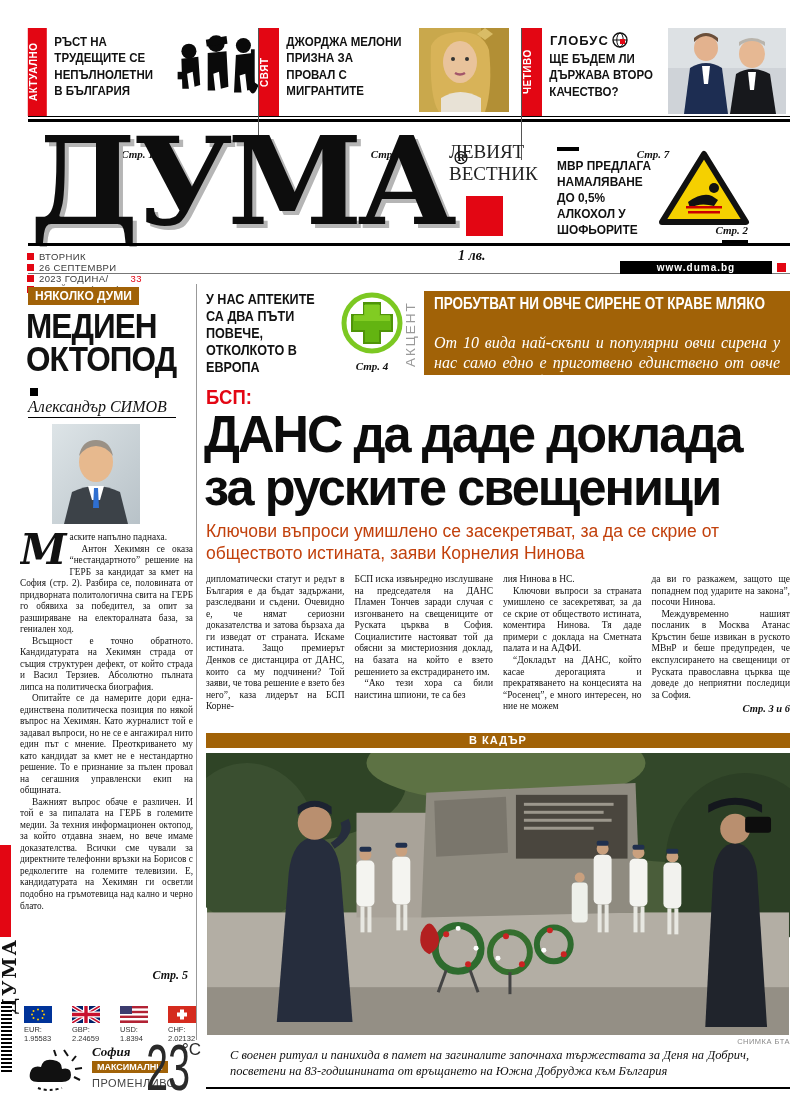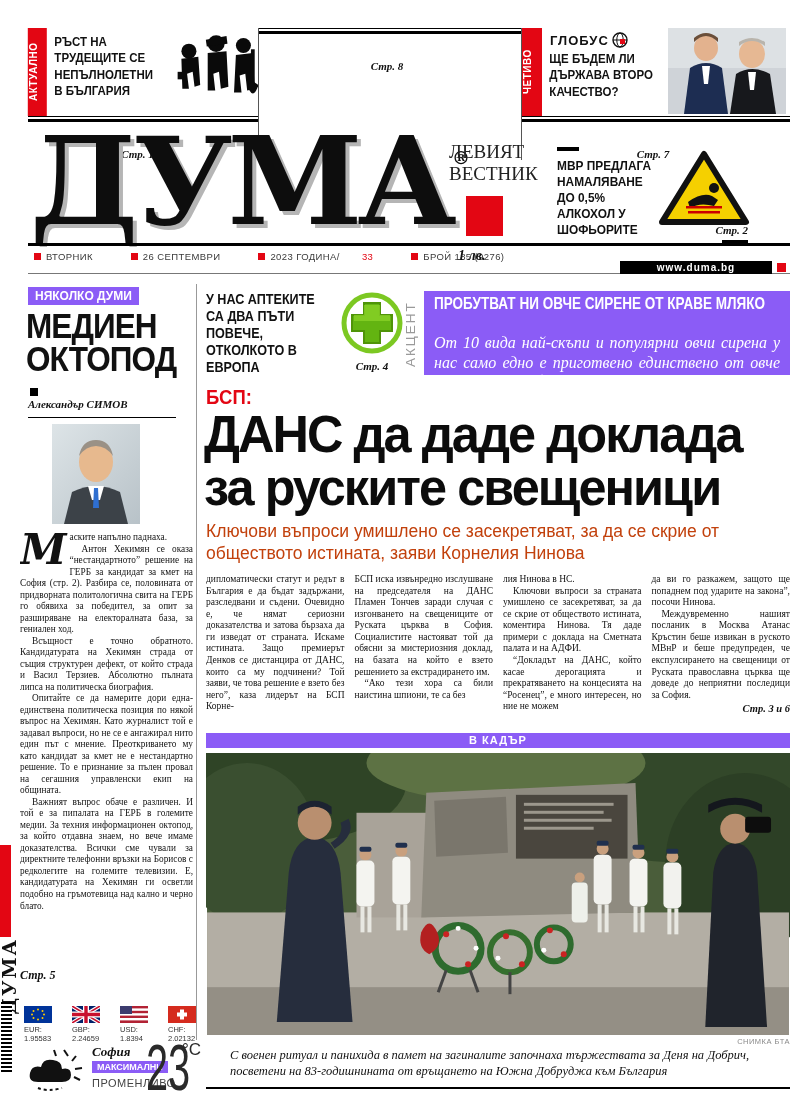--- a/index.html
+++ b/index.html
@@ -1,21 +1,21 @@
 <!DOCTYPE html>
 <html><head>
 <meta charset="utf-8">
 <style>
   html,body{margin:0;padding:0;background:#e8e8e8;}
   #page{position:relative;width:794px;height:1120px;background:#fff;overflow:hidden;
         font-family:"Liberation Sans",sans-serif;color:#111;}
   .abs{position:absolute;}
   .serif{font-family:"Liberation Serif","DejaVu Serif",serif;}
   .pageref{font-family:"Liberation Serif",serif;font-style:italic;font-weight:bold;font-size:11px;}
-  .redbg{background:#8b5cf6;color:#fff;}
+  .redbg{background:#a16207;color:#fff;}
   
   .teasers{top:28px;left:28px;width:762px;display:flex;}
   .teaser{position:relative;}
   .t-sep{border-right:1px solid #555;}
   .t-inner{display:flex;height:88px;}
   .t-label{width:20px;background:#e30613;color:#fff;writing-mode:vertical-rl;transform:rotate(180deg);
            text-align:center;font-size:10px;font-weight:bold;letter-spacing:.5px;}
   .t-head{font-weight:bold;font-size:12.5px;line-height:1.3;padding:6px 4px 0 8px;transform:scaleX(.92);transform-origin:left top;width:120px;}
   .t-rule{border-top:1px solid #000;border-bottom:3px solid #000;height:2px;}
   .t-page{text-align:center;padding:2px 6px 0 0;margin-top:24px;}
@@ -25,50 +25,50 @@
              line-height:.88;letter-spacing:-5px;color:#0d0d0d;text-shadow:4px 4px 0 #b5b5b5;}
   .duma-reg{font-size:18px;letter-spacing:0;vertical-align:60px;text-shadow:none;}
   .tagline{top:141px;left:449px;font-family:"Liberation Serif",serif;font-size:19px;line-height:1.15;color:#222;}
   .redsq{top:196px;left:466px;width:37px;height:40px;background:#e30613;}
   .mvr-rule{top:147px;left:557px;width:22px;height:4px;background:#000;}
   .mvr-head{top:158px;left:557px;width:118px;font-weight:bold;font-size:13.5px;line-height:1.18;
             transform:scaleX(.88);transform-origin:left top;}
   .mvr-page{top:224px;left:688px;width:60px;text-align:right;}
   .mvr-pagerule{top:240px;left:722px;width:26px;height:3px;background:#000;}
   .rule-thick{top:243px;left:28px;width:762px;height:3px;background:#000;}
-  .dateline{top:251px;left:34px;display:flex;gap:0;font-size:9.5px;color:#3a3a3a;letter-spacing:.4px;}
+  .dateline{top:251px;left:27px;display:flex;gap:0;font-size:9.5px;color:#3a3a3a;letter-spacing:.4px;flex-direction:column;}
   .dl-item{display:flex;align-items:center;margin-right:38px;}
   .dl-sq{width:7px;height:7px;background:#e30613;margin-right:5px;}
   .dl-red{color:#e30613;padding-left:22px;}
   .price{top:248px;left:458px;font-family:"Liberation Serif",serif;font-style:italic;font-weight:bold;font-size:14px;}
   .rule-thin{top:273px;left:28px;width:762px;height:1px;background:#777;}
   .www{top:261px;left:620px;width:152px;height:13px;background:#000;color:#fff;font-weight:bold;
        font-size:10px;text-align:center;line-height:13px;letter-spacing:1px;}
   .www-sq{top:263px;left:777px;width:9px;height:9px;background:#e30613;}
   
   .edge-red{top:845px;left:0;width:11px;height:92px;background:#e30613;}
   .edge-logo{top:938px;left:-2px;writing-mode:vertical-rl;transform:rotate(180deg);font-weight:bold;
              font-size:19px;letter-spacing:2px;font-family:"DejaVu Serif",serif;}
   .barcode{top:1002px;left:1px;width:11px;height:72px;
            background:repeating-linear-gradient(to bottom,#000 0 2px,#fff 2px 4px);}
   
   .op-label{top:287px;left:28px;font-size:12px;font-weight:bold;padding:2px 7px;}
   .op-title{top:309px;left:26px;font-size:35px;font-weight:bold;line-height:.95;letter-spacing:-1px;
             transform:scaleX(.9);transform-origin:left top;}
   .op-bullet{top:388px;left:30px;width:8px;height:8px;background:#000;}
-  .op-author{top:398px;left:28px;font-family:"Liberation Serif",serif;font-style:italic;font-size:11px;font-weight:bold;}
+  .op-author{top:398px;left:28px;font-family:"Liberation Serif",serif;font-style:italic;font-size:16px;}
   .op-authorline{top:417px;left:28px;width:148px;height:1px;background:#000;}
   .op-photo{top:424px;left:52px;width:88px;height:100px;}
   .op-text{top:532px;left:20px;width:173px;height:432px;overflow:hidden;
            font-family:"Liberation Serif",serif;font-size:9.3px;line-height:1.24;text-align:justify;}
   .op-text p{margin:0;text-indent:12px;}
   .op-text p.first{text-indent:0;}
   .dropcap{float:left;font-family:"DejaVu Serif",serif;font-style:italic;font-size:42px;line-height:.78;
            padding:2px 3px 0 0;font-weight:bold;}
-  .op-page{top:968px;left:20px;width:168px;font-size:12px;}
+  .op-page{top:968px;left:20px;width:168px;text-align:right;font-size:12px;}
   
   .curr{top:1006px;left:24px;width:168px;display:flex;justify-content:space-between;gap:20px;}
   .curr-item{width:36px;font-size:7.5px;color:#333;line-height:1.25;}
   .curr-item svg{display:block;margin-bottom:2px;}
   
   .weather-city{top:1044px;left:92px;font-family:"Liberation Serif",serif;font-style:italic;font-weight:bold;font-size:13px;}
   .weather-max{top:1061px;left:92px;font-size:9px;font-weight:bold;padding:1px 5px;}
   .weather-cond{top:1077px;left:92px;font-size:11px;color:#444;letter-spacing:.5px;}
   .weather-temp{top:1036px;left:146px;font-size:64px;line-height:1;transform:scale(.62,1);transform-origin:left top;color:#2a2a2a;}
   .weather-unit{top:1040px;left:182px;font-size:17px;color:#2a2a2a;}
@@ -132,20 +132,35 @@
             <rect x="84" y="20" width="4" height="40"></rect>
               <path d="M80 58 Q86 76 92 58 L86 54 Z"></path>
           </g>
         </svg>
       </div>
       <div class="t-rule"></div>
       <div class="t-page pageref">Стр. 11</div>
     </div>
 
     <div class="teaser t-sep" style="width:262px">
+      <div class="t-inner">
+        <div class="t-label">СВЯТ</div>
+        <div class="t-head" style="width:128px">ДЖОРДЖА МЕЛОНИ ПРИЗНА ЗА ПРОВАЛ С МИГРАНТИТЕ</div>
+        <svg width="90" height="84" viewBox="0 0 90 84">
+          <rect width="90" height="84" fill="#c9a84c"></rect>
+          <rect x="62" y="0" width="28" height="84" fill="#b28f35"></rect>
+          <path d="M58 6 L66 0 L74 6 L66 12 Z" fill="#d9bc66"></path>
+          <path d="M12 18 Q10 70 20 84 L66 84 Q74 60 70 22 Q64 4 42 4 Q18 4 12 18Z" fill="#d8b358"></path>
+          <ellipse cx="41" cy="34" rx="17" ry="21" fill="#e9c39b"></ellipse>
+          <circle cx="34" cy="31" r="2" fill="#333"></circle>
+            <circle cx="48" cy="31" r="2" fill="#333"></circle>
+          <path d="M36 45 Q41 48 46 45" stroke="#a3556a" stroke-width="2.5" fill="none"></path>
+          <path d="M22 70 Q41 58 62 70 L62 84 L22 84 Z" fill="#e8e2d6"></path>
+        </svg>
+      </div>
       <div class="t-rule"></div>
       <div class="t-page pageref">Стр. 8</div>
     </div>
 
     <div class="teaser" style="width:268px">
       <div class="t-inner">
         <div class="t-label">ЧЕТИВО</div>
         <div style="width:126px">
           <div class="globus">
             <span>ГЛОБУС</span>

